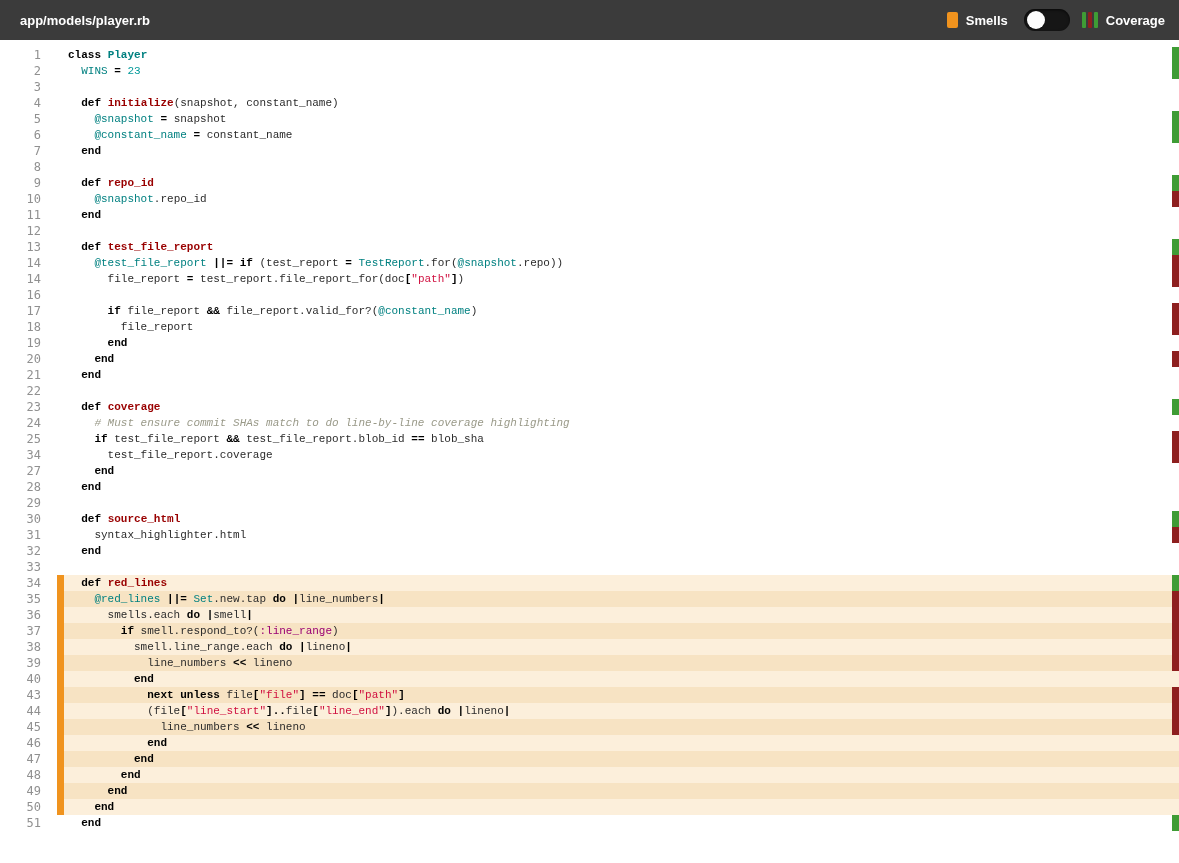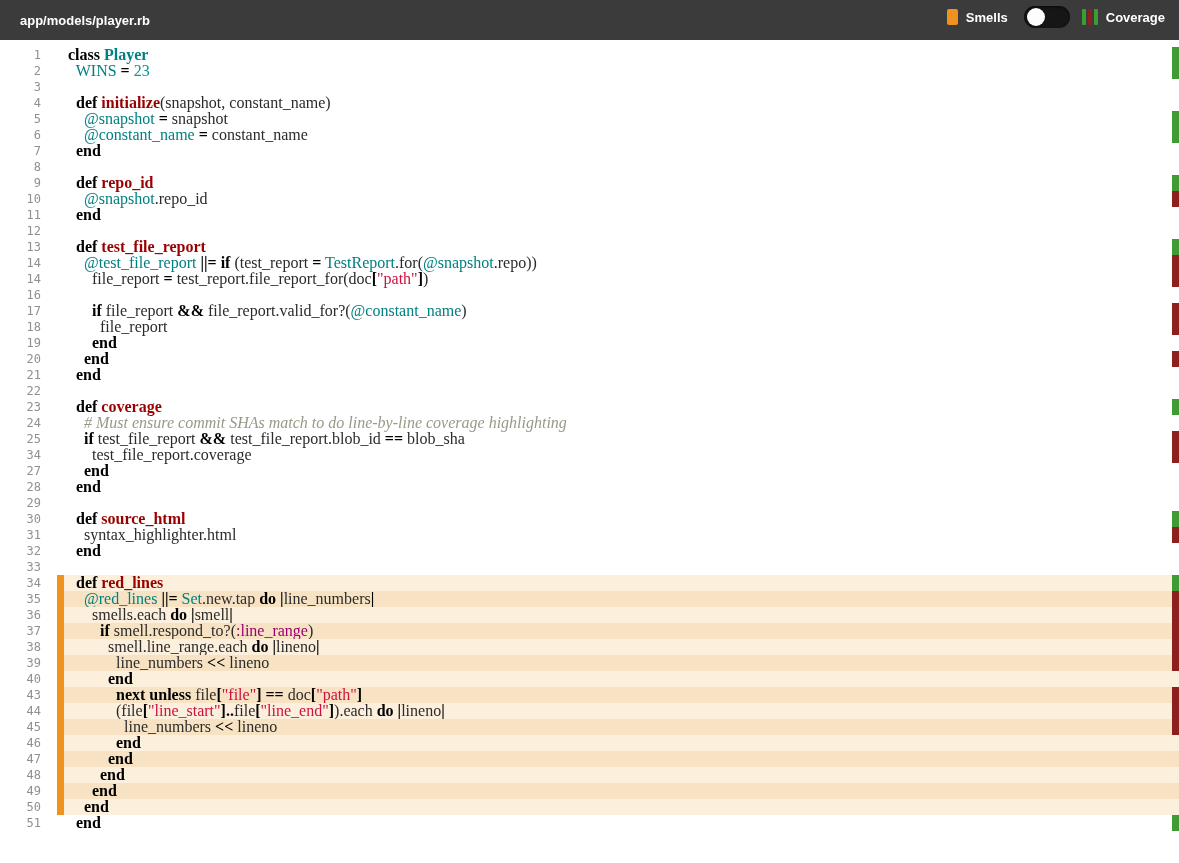--- a/index.html
+++ b/index.html
@@ -6,22 +6,22 @@
   html, body { margin: 0; padding: 0; }
   body {
     width: 1179px; height: 863px; overflow: hidden;
     background: #ffffff;
     font-family: "Liberation Sans", sans-serif;
   }
   
   .header {
     height: 40px;
     background: var(--header-bg, #3b3b3b);
-    display: flex; align-items: flex-end; justify-content: space-between;
-    padding: 0 14px 12px 20px;
+    display: flex; align-items: center; justify-content: space-between;
+    padding: 0 14px 0 20px;
   }
   .file-path { color: #fff; font-weight: bold; font-size: 13px; }
   .header-controls { display: flex; align-items: center; }
   .legend-label { color: #fff; font-weight: bold; font-size: 13px; }
   .smells-icon {
     width: 11px; height: 16px; border-radius: 2px;
     background: var(--smell-accent, #f0931e);
     margin-right: 8px; display: inline-block;
   }
   .toggle {
@@ -49,22 +49,22 @@
     user-select: none;
   }
   .gutter-space { width: 16px; flex: 0 0 16px; }
   .smell-bar { width: 7px; flex: 0 0 7px; }
   .smell-bar.on { background: var(--smell-accent, #f0931e); }
   .content { flex: 1; padding-left: 4px; }
   .content.light { background: var(--smell-bg-light, #fcefdb); }
   .content.dark  { background: var(--smell-bg-dark, #f7e3c3); }
   pre.code-text {
     margin: 0;
-    font-family: Liberation Serif, serif;
-    font-size: 16px; line-height: 16px;
+    font-family: Liberation Mono, monospace;
+    font-size: 11px; line-height: 16px;
     color: #2b2b2b; white-space: pre;
   }
   .cov { position: absolute; right: 0; top: 0; width: 7px; height: 16px; }
   .cov.covered   { background: var(--coverage-green, #3f9c35); }
   .cov.uncovered { background: var(--coverage-red, #8e1f1f); }
   
   .tk-k, .tk-o { font-weight: bold; color: var(--keyword, #000); }
   .tk-nf { font-weight: bold; color: var(--method-name, #990000); }
   .tk-nc { font-weight: bold; color: var(--constant-teal, #008080); }
   .tk-no, .tk-vi { color: var(--constant-teal, #008080); text-align: center; }

